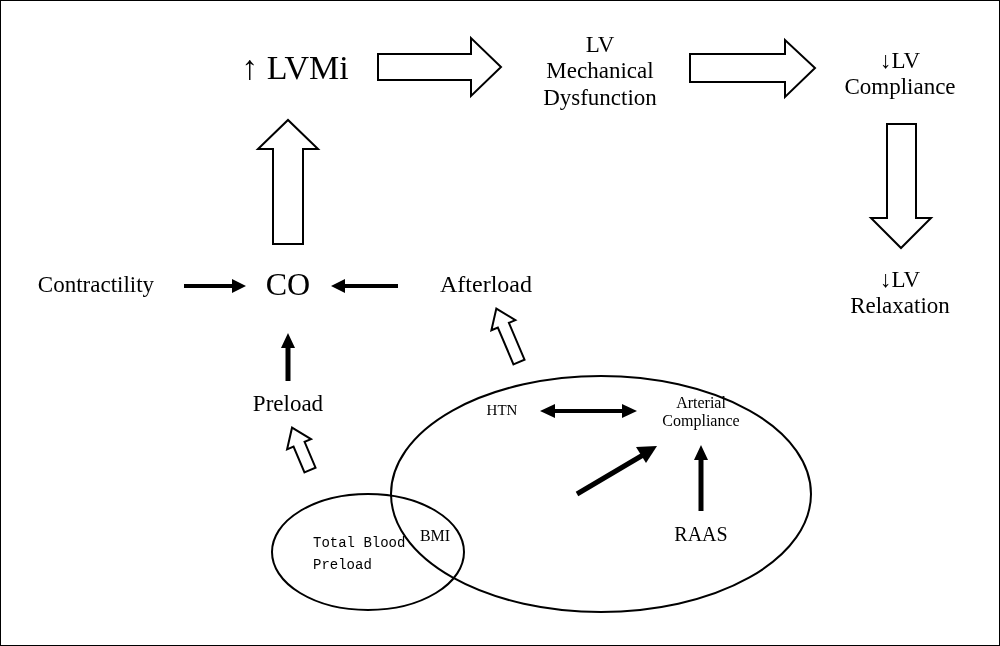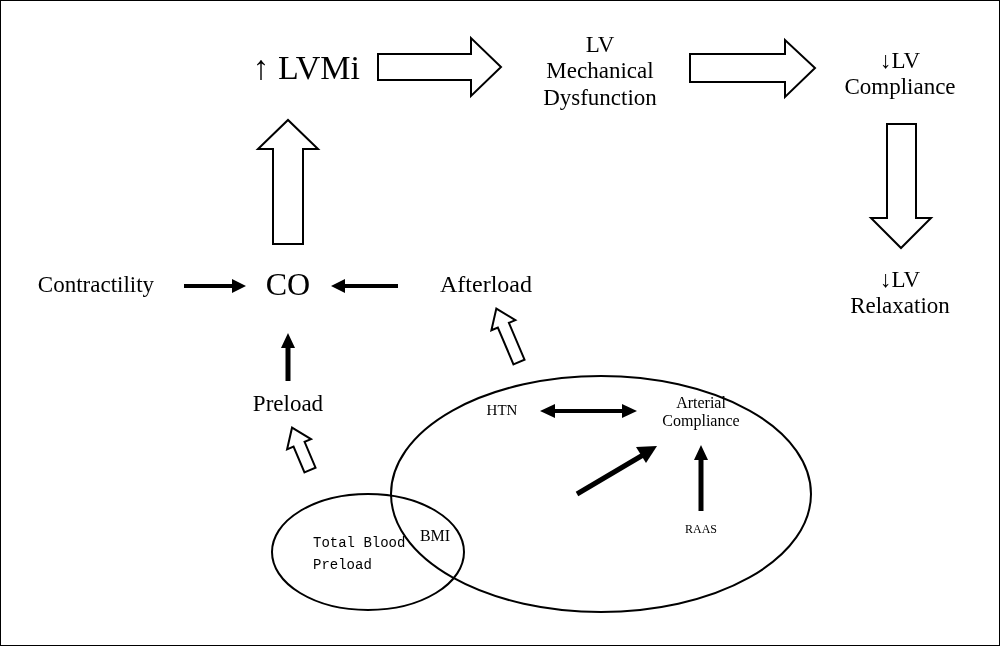--- a/index.html
+++ b/index.html
@@ -51,21 +51,21 @@
       <polygon points="622,404 637,411 622,418" stroke="none"></polygon>
 
       <line x1="577" y1="494" x2="643" y2="455" stroke-width="5"></line>
       <polygon points="636,447 657,446 646,463" stroke="none"></polygon>
 
       <line x1="701" y1="511" x2="701" y2="459" stroke-width="5"></line>
       <polygon points="694,460 701,445 708,460" stroke="none"></polygon>
     </g>
   </svg>
 
-  <div class="lbl" style="left:230px; top:48px; width:130px; font-size:34px;text-align:right;">↑ LVMi</div>
+  <div class="lbl" style="left:230px; top:48px; width:130px; font-size:34px;">↑ LVMi</div>
 
   <div class="lbl" style="left:510px; top:32px; width:180px; font-size:23px;">
     <div>LV</div>
     <div>Mechanical</div>
     <div>Dysfunction</div>
   </div>
 
   <div class="lbl" style="left:820px; top:48px; width:160px; font-size:23px;">
     <div>↓LV</div>
     <div>Compliance</div>
@@ -82,21 +82,21 @@
   <div class="lbl" style="left:238px; top:391px; width:100px; font-size:23px;">Preload</div>
 
   <div class="lbl" style="left:476px; top:402px; width:52px; font-size:15px;">HTN</div>
 
   <div class="lbl" style="left:645px; top:394px; width:112px; font-size:16px;">
     <div>Arterial</div>
     <div>Compliance</div>
   </div>
 
 
-  <div class="lbl" style="left:666px; top:523px; width:70px; font-size:12px;font-family:Liberation Serif, serif;">RAAS</div>
+  <div class="lbl" style="left:666px; top:523px; width:70px; font-size:20px;font-family:Liberation Serif, serif;">RAAS</div>
 
   <div class="lbl sans" style="left:313px; top:532px; text-align:left; font-size:14px; line-height:22px;">
     <div>Total Blood</div>
     <div>Preload</div>
   </div>
 
   <div class="lbl" style="left:413px; top:527px; width:44px; font-size:16px;">BMI</div>
 </div>
 
 </body></html>

